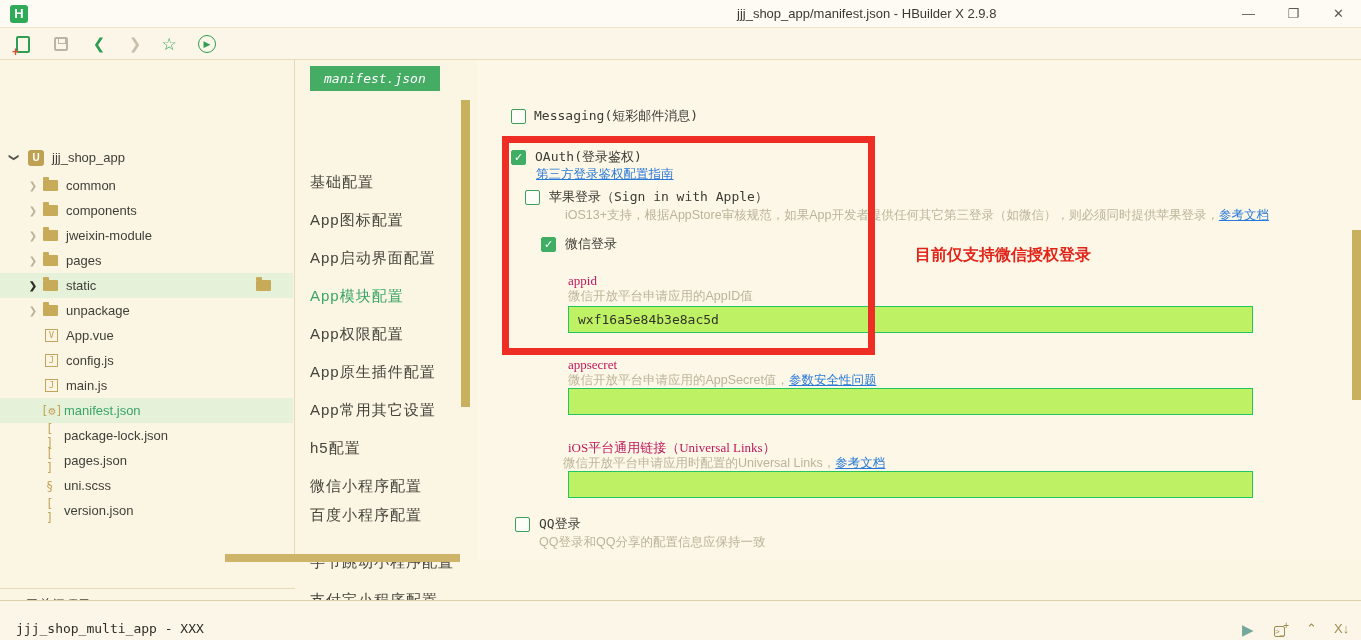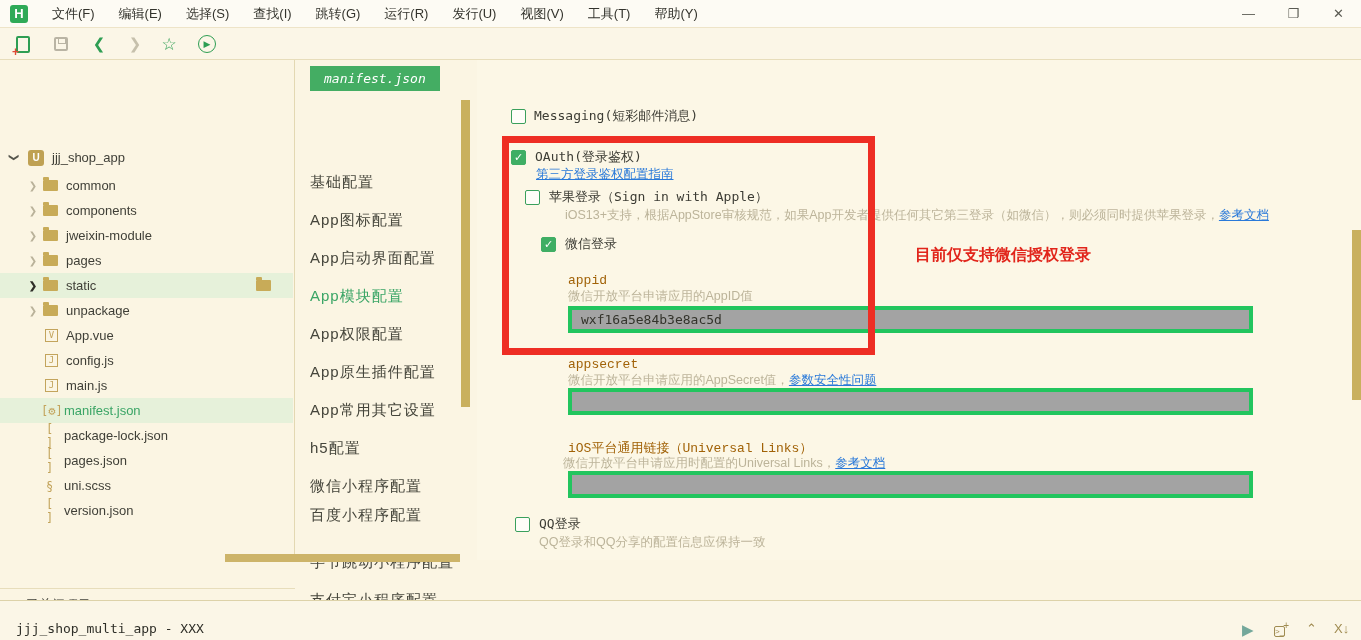--- a/index.html
+++ b/index.html
@@ -65,22 +65,22 @@
   .hscroll { position:absolute; left:225px; top:554px; width:235px; height:8px; background:#cdb469; }
 
   
   #content { position:absolute; left:477px; top:60px; width:884px; height:500px; background:#fcf7e6; }
   .cb { width:15px; height:15px; border:1.5px solid #3aa05c; border-radius:2px; background:#fefdf8; display:inline-flex; align-items:center; justify-content:center; color:#fff; font-size:11px; flex:none; }
   .cb.on { background:#3fae64; border-color:#3fae64; }
   .cbrow { position:absolute; display:flex; align-items:center; gap:9px; }
   .cblabel { font-family:"DejaVu Sans Mono", monospace; font-size:13px; color:#3c3c34; }
   .desc { position:absolute; font-size:12.5px; color:#bcb49a; white-space:nowrap; }
   .blue { color:#2979d9; text-decoration:underline; cursor:pointer; }
-  .fieldlbl { position:absolute; font-family:Liberation Mono, monospace; font-size:13px; color:#a16207; }
-  .tinput { position:absolute; width:685px; height:27px; background:#a3a3a3; border:4px solid #22c55e; font-family:"DejaVu Sans Mono", monospace; font-size:13px; color:#33332b; padding:0 9px; outline:none; }
+  .fieldlbl { position:absolute; font-family:Liberation Serif, serif; font-size:13px; color:#be185d; }
+  .tinput { position:absolute; width:685px; height:27px; background:#bef264; border:1px solid #22c55e; font-family:"DejaVu Sans Mono", monospace; font-size:13px; color:#33332b; padding:0 9px; outline:none; }
   .vscroll-main { position:absolute; left:875px; top:170px; width:9px; height:170px; background:#c9b05e; }
 
   
   #redbox { position:absolute; left:502px; top:136px; width:373px; height:219px; border:7px solid #ee2e24; z-index:5; pointer-events:none; }
   #rednote { position:absolute; left:915px; top:245px; font-size:16px; font-weight:600; color:#e1251b; z-index:5; }
 
   
   #bottompanel { position:absolute; left:0; top:560px; width:1361px; height:80px; background:#fbf6e7; border-top:1px solid #ddd2a9;margin-top:40px; }
   .constab { position:absolute; left:16px; top:20px; font-family:"DejaVu Sans Mono", monospace; font-size:13px; color:#2f2f28; }
   .constab-underline { position:absolute; left:8px; top:44px; width:200px; height:2px; background:#3f9e68; }
@@ -88,32 +88,21 @@
   .term-ic { width:18px; height:15px; border:1.5px solid #a08c52; border-radius:2px; font-size:8px; line-height:12px; text-align:center; color:#a08c52; position:relative; }
   .term-ic::after { content:"+"; position:absolute; right:-5px; top:-7px; font-size:10px; }
 </style>
 </head>
 <body>
 
 <div id="app">
 
   <div id="titlebar">
     <div class="applogo">H</div>
-    <div class="menu">
-      <span class="menu-item">文件(F)</span>
-      <span class="menu-item">编辑(E)</span>
-      <span class="menu-item">选择(S)</span>
-      <span class="menu-item">查找(I)</span>
-      <span class="menu-item">跳转(G)</span>
-      <span class="menu-item">运行(R)</span>
-      <span class="menu-item">发行(U)</span>
-      <span class="menu-item">视图(V)</span>
-      <span class="menu-item">工具(T)</span>
-      <span class="menu-item">帮助(Y)</span>
-    </div>
+    <div class="win-title">jjj_shop_app/manifest.json - HBuilder X 2.9.8</div>
     <div class="winctrl">
       <div class="winbtn">—</div>
       <div class="winbtn">❐</div>
       <div class="winbtn">✕</div>
     </div>
   </div>
 
   <div id="toolbar">
     <div class="tbicon" style="left:12px">
         <span class="doc-new"></span>

